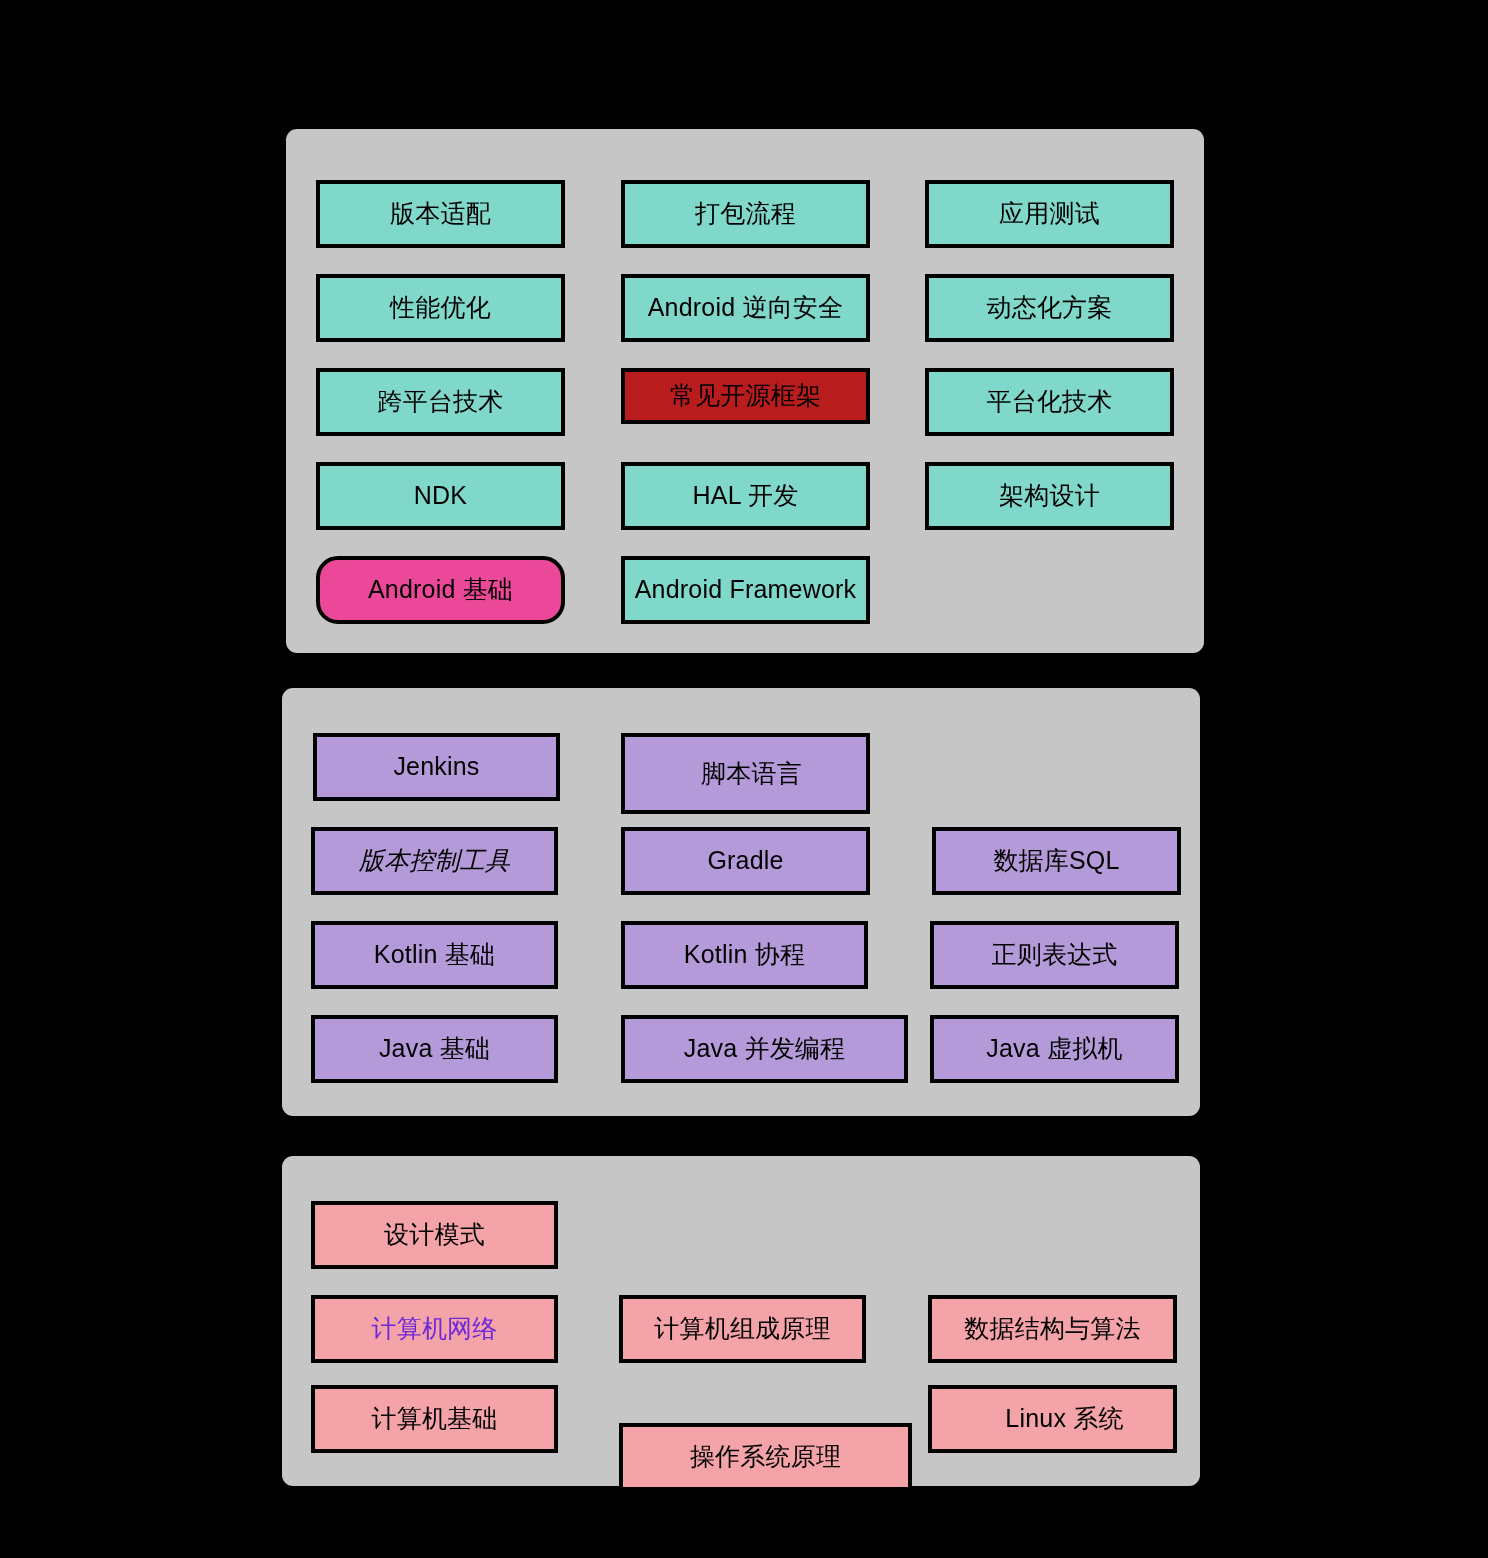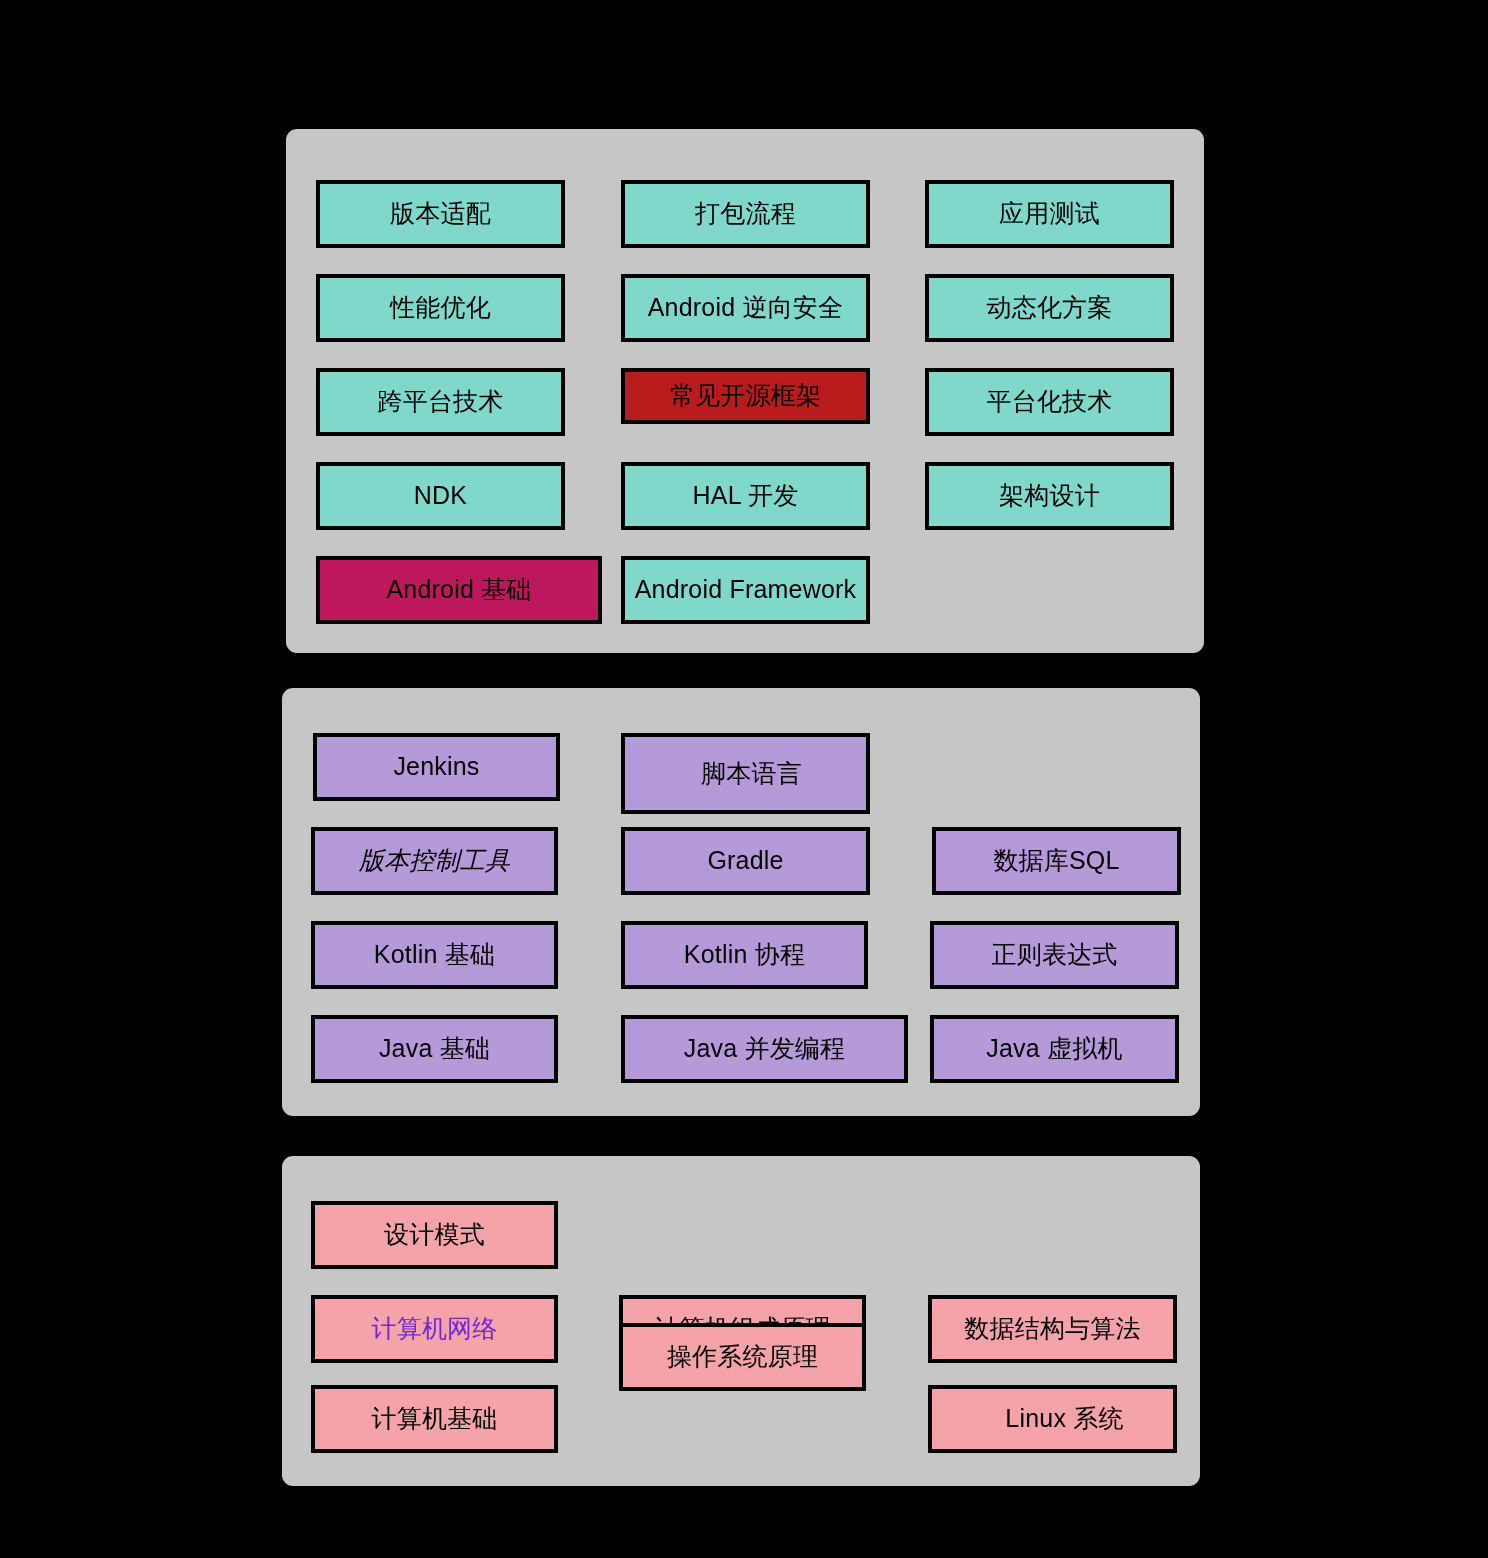--- a/index.html
+++ b/index.html
@@ -60,35 +60,35 @@
     <div class="node teal" style="left: 925px; top: 180px; width: 249px; height: 68px; background: rgb(128, 216, 203); border-color: rgb(0, 0, 0); color: rgb(0, 0, 0);">应用测试</div>
     <div class="node teal" style="left: 316px; top: 274px; width: 249px; height: 68px; background: rgb(128, 216, 203); border-color: rgb(0, 0, 0); color: rgb(0, 0, 0);">性能优化</div>
     <div class="node teal" style="left: 621px; top: 274px; width: 249px; height: 68px; background: rgb(128, 216, 203); border-color: rgb(0, 0, 0); color: rgb(0, 0, 0);">Android 逆向安全</div>
     <div class="node teal" style="left: 925px; top: 274px; width: 249px; height: 68px; background: rgb(128, 216, 203); border-color: rgb(0, 0, 0); color: rgb(0, 0, 0);">动态化方案</div>
     <div class="node teal" style="left: 316px; top: 368px; width: 249px; height: 68px; background: rgb(128, 216, 203); border-color: rgb(0, 0, 0); color: rgb(0, 0, 0);">跨平台技术</div>
     <div class="node teal" style="left: 621px; top: 368px; width: 249px; height: 56px; background: #b91c1c; border-color: rgb(0, 0, 0); color: rgb(0, 0, 0);">常见开源框架</div>
     <div class="node teal" style="left: 925px; top: 368px; width: 249px; height: 68px; background: rgb(128, 216, 203); border-color: rgb(0, 0, 0); color: rgb(0, 0, 0);">平台化技术</div>
     <div class="node teal" style="left: 316px; top: 462px; width: 249px; height: 68px; background: rgb(128, 216, 203); border-color: rgb(0, 0, 0); color: rgb(0, 0, 0);">NDK</div>
     <div class="node teal" style="left: 621px; top: 462px; width: 249px; height: 68px; background: rgb(128, 216, 203); border-color: rgb(0, 0, 0); color: rgb(0, 0, 0);">HAL 开发</div>
     <div class="node teal" style="left: 925px; top: 462px; width: 249px; height: 68px; background: rgb(128, 216, 203); border-color: rgb(0, 0, 0); color: rgb(0, 0, 0);">架构设计</div>
-    <div class="node teal" style="left: 316px; top: 556px; width: 286px; height: 68px; background: #be185d; border-color: rgb(0, 0, 0); color: rgb(0, 0, 0);">Android 基础</div>
+    <div class="node teal" style="left: 316px; top: 556px; width: 249px; height: 68px; background: #ec4899; border-color: rgb(0, 0, 0); color: rgb(0, 0, 0); border-radius: 22px;">Android 基础</div>
     <div class="node teal" style="left: 621px; top: 556px; width: 249px; height: 68px; background: rgb(128, 216, 203); border-color: rgb(0, 0, 0); color: rgb(0, 0, 0);">Android Framework</div>
     <div class="panel" style="left: 282px; top: 688px; width: 918px; height: 428px; background: rgb(198, 198, 198);"></div>
     <div class="node purple" style="left: 313px; top: 733px; width: 247px; height: 68px; background: rgb(180, 154, 216); border-color: rgb(0, 0, 0); color: rgb(0, 0, 0);">Jenkins</div>
     <div class="node purple" style="left: 621px; top: 733px; width: 249px; height: 81px; background: rgb(180, 154, 216); border-color: rgb(0, 0, 0); color: rgb(0, 0, 0); padding-left: 12px;">脚本语言</div>
     <div class="node purple" style="left: 311px; top: 827px; width: 247px; height: 68px; background: rgb(180, 154, 216); border-color: rgb(0, 0, 0); color: rgb(0, 0, 0); font-style: italic;">版本控制工具</div>
     <div class="node purple" style="left: 621px; top: 827px; width: 249px; height: 68px; background: rgb(180, 154, 216); border-color: rgb(0, 0, 0); color: rgb(0, 0, 0);">Gradle</div>
     <div class="node purple" style="left: 932px; top: 827px; width: 249px; height: 68px; background: rgb(180, 154, 216); border-color: rgb(0, 0, 0); color: rgb(0, 0, 0);">数据库SQL</div>
     <div class="node purple" style="left: 311px; top: 921px; width: 247px; height: 68px; background: rgb(180, 154, 216); border-color: rgb(0, 0, 0); color: rgb(0, 0, 0);">Kotlin 基础</div>
     <div class="node purple" style="left: 621px; top: 921px; width: 247px; height: 68px; background: rgb(180, 154, 216); border-color: rgb(0, 0, 0); color: rgb(0, 0, 0);">Kotlin 协程</div>
     <div class="node purple" style="left: 930px; top: 921px; width: 249px; height: 68px; background: rgb(180, 154, 216); border-color: rgb(0, 0, 0); color: rgb(0, 0, 0);">正则表达式</div>
     <div class="node purple" style="left: 311px; top: 1015px; width: 247px; height: 68px; background: rgb(180, 154, 216); border-color: rgb(0, 0, 0); color: rgb(0, 0, 0);">Java 基础</div>
     <div class="node purple" style="left: 621px; top: 1015px; width: 287px; height: 68px; background: rgb(180, 154, 216); border-color: rgb(0, 0, 0); color: rgb(0, 0, 0);">Java 并发编程</div>
     <div class="node purple" style="left: 930px; top: 1015px; width: 249px; height: 68px; background: rgb(180, 154, 216); border-color: rgb(0, 0, 0); color: rgb(0, 0, 0);">Java 虚拟机</div>
     <div class="panel" style="left: 282px; top: 1156px; width: 918px; height: 330px; background: rgb(198, 198, 198);"></div>
     <div class="node pink" style="left: 311px; top: 1201px; width: 247px; height: 68px; background: rgb(244, 163, 168); border-color: rgb(0, 0, 0); color: rgb(0, 0, 0);">设计模式</div>
     <div class="node pink" style="left: 311px; top: 1295px; width: 247px; height: 68px; background: rgb(244, 163, 168); border-color: rgb(0, 0, 0); color: #6d28d9;">计算机网络</div>
     <div class="node pink" style="left: 619px; top: 1295px; width: 247px; height: 68px; background: rgb(244, 163, 168); border-color: rgb(0, 0, 0); color: rgb(0, 0, 0);">计算机组成原理</div>
     <div class="node pink" style="left: 928px; top: 1295px; width: 249px; height: 68px; background: rgb(244, 163, 168); border-color: rgb(0, 0, 0); color: rgb(0, 0, 0);">数据结构与算法</div>
     <div class="node pink" style="left: 311px; top: 1385px; width: 247px; height: 68px; background: rgb(244, 163, 168); border-color: rgb(0, 0, 0); color: rgb(0, 0, 0);">计算机基础</div>
-    <div class="node pink" style="left: 619px; top: 1323px; width: 247px; height: 68px; background: rgb(244, 163, 168); border-color: rgb(0, 0, 0); color: rgb(0, 0, 0);">操作系统原理</div>
+    <div class="node pink" style="left: 619px; top: 1423px; width: 293px; height: 68px; background: rgb(244, 163, 168); border-color: rgb(0, 0, 0); color: rgb(0, 0, 0);">操作系统原理</div>
     <div class="node pink" style="left: 928px; top: 1385px; width: 249px; height: 68px; background: rgb(244, 163, 168); border-color: rgb(0, 0, 0); color: rgb(0, 0, 0); padding-left: 24px;">Linux 系统</div>
   </div>
 
 </body></html>

